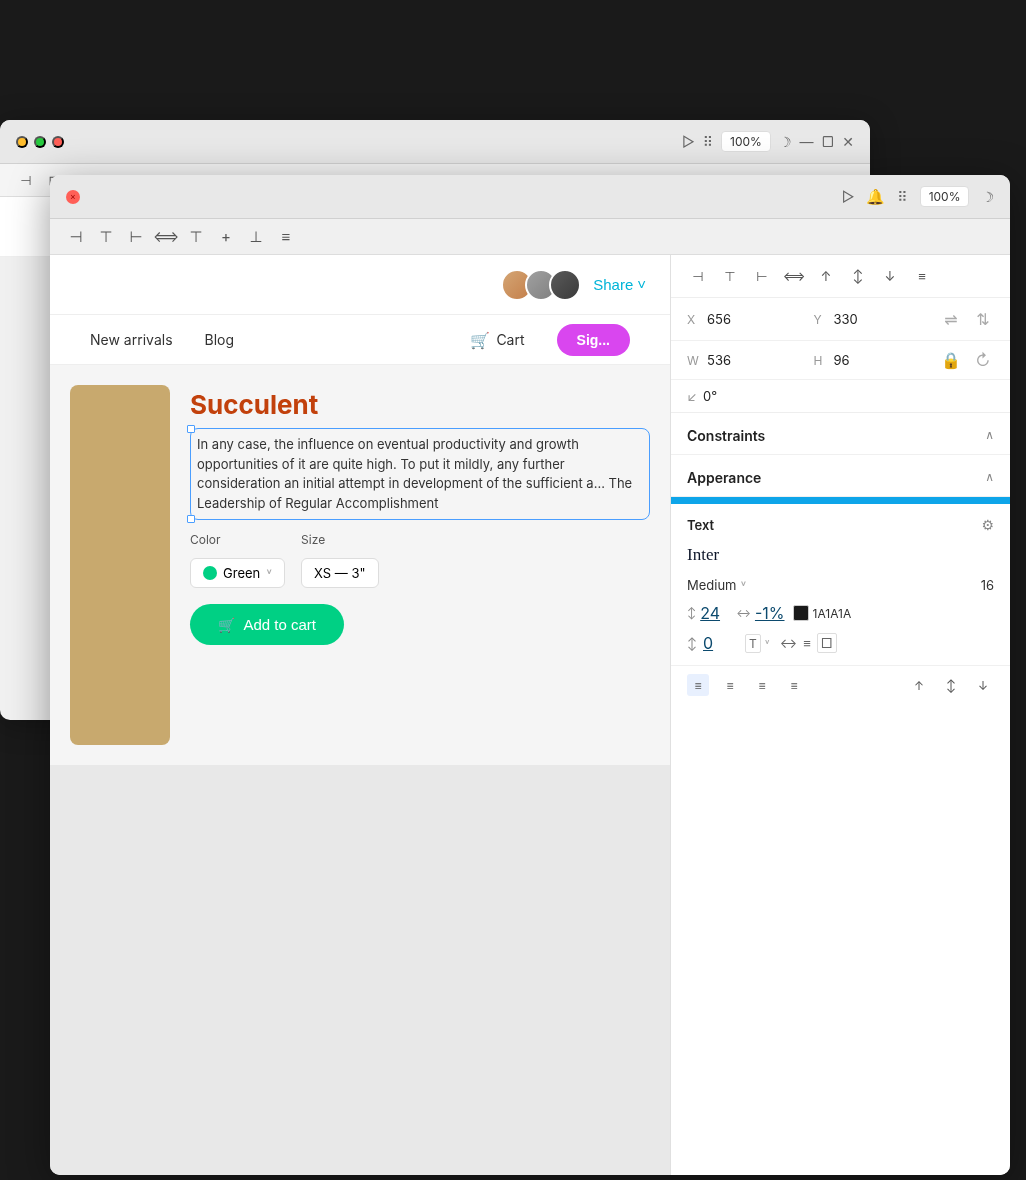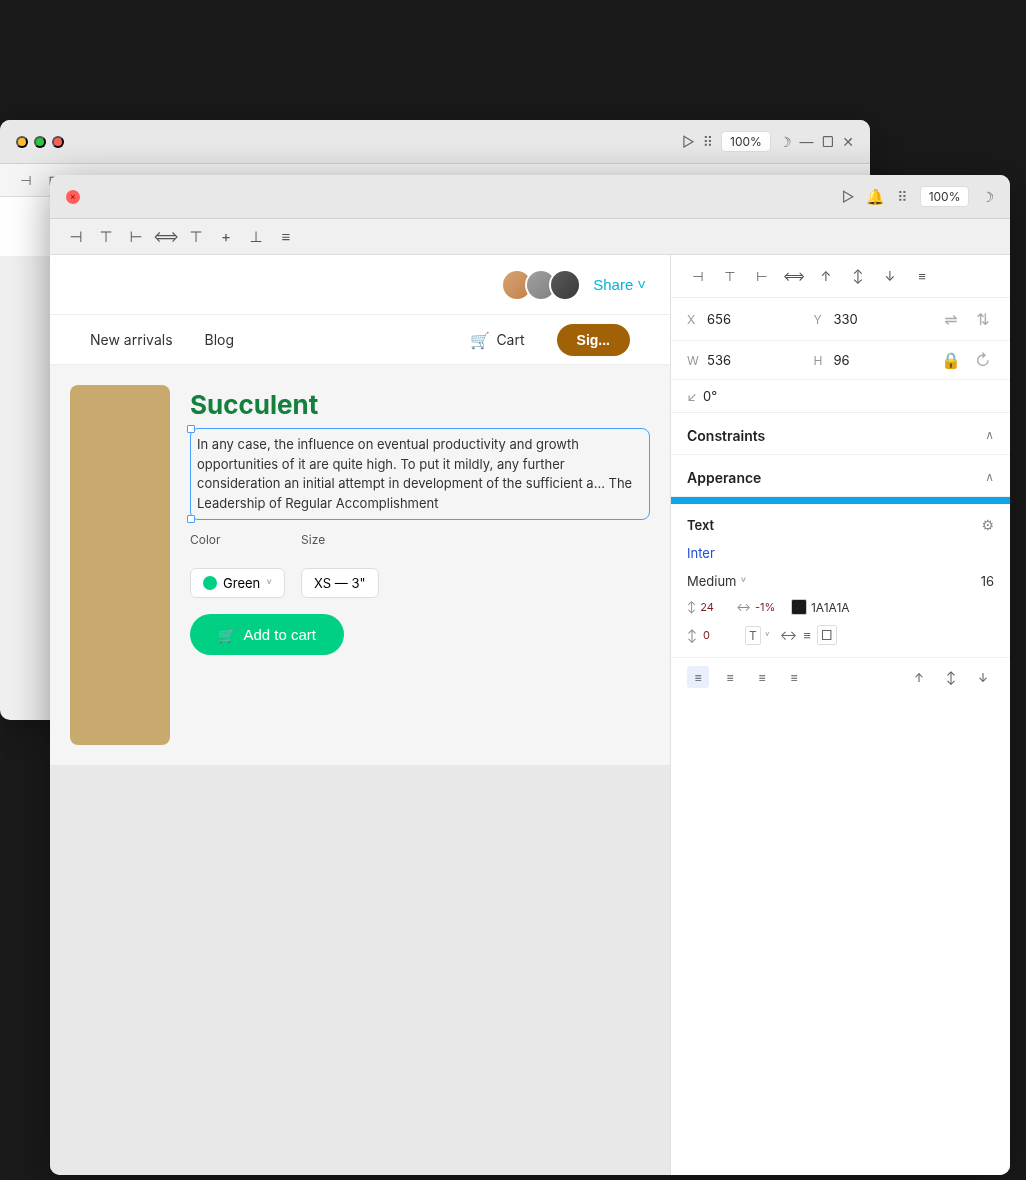--- a/index.html
+++ b/index.html
@@ -175,21 +175,21 @@
       font-size: 14px;
       color: #333;
       cursor: pointer;
     }
     .nav-cart {
       margin-left: auto;
       display: flex; align-items: center; gap: 6px;
       font-size: 14px; color: #333;
     }
     .nav-signup {
-      background: #a16207;
+      background: #d946ef;
       color: #fff;
       border: none;
       border-radius: 24px;
       padding: 8px 20px;
       font-size: 14px;
       font-weight: 600;
       cursor: pointer;
     }
 
     
@@ -206,21 +206,21 @@
       border-radius: 8px;
       flex-shrink: 0;
     }
     .product-info {
       flex: 1;
       padding-top: 4px;
     }
     .product-title {
       font-size: 26px;
       font-weight: 700;
-      color: #15803d;
+      color: #c2410c;
       margin-bottom: 8px;
     }
     .product-description {
       font-size: 13px;
       color: #333;
       line-height: 1.5;
       border: 1.5px solid #4a9eff;
       padding: 6px;
       border-radius: 8px;
       margin-bottom: 12px;
@@ -243,21 +243,21 @@
     }
     .product-options {
       display: flex;
       gap: 16px;
       margin-bottom: 16px;
     }
     .option-group label {
       display: block;
       font-size: 12px;
       color: #555;
-      margin-bottom: 21px;
+      margin-bottom: 11px;
     }
     .option-select {
       border: 1px solid #ddd;
       border-radius: 6px;
       padding: 6px 12px;
       font-size: 13px;
       background: #fff;
       cursor: pointer;
       display: flex; align-items: center; gap: 6px;
     }
@@ -475,22 +475,23 @@
       font-weight: 600;
       color: #222;
     }
     .text-settings-icon {
       font-size: 14px;
       color: #888;
       cursor: pointer;
     }
     .font-family-row {
       padding: 4px 16px 8px 16px;
-      font-size: 13px;
-      color: #1d4ed8;
+      font-size: 17px;
+      color: #0f172a;
+      font-family: Liberation Serif, serif;
     }
     .font-size-row {
       display: flex;
       align-items: center;
       justify-content: space-between;
       padding: 4px 16px;
     }
     .font-weight-select {
       font-size: 13px;
       color: #333;
@@ -512,23 +513,24 @@
     .metric-group {
       display: flex;
       align-items: center;
       gap: 4px;
     }
     .metric-icon {
       font-size: 11px;
       color: #888;
     }
     .metric-value {
-      font-size: 11px;
-      color: #7f1d1d;
+      font-size: 16px;
+      color: #0c4a6e;
       min-width: 28px;
+      text-decoration: underline;
     }
     .color-swatch {
       width: 16px; height: 16px;
       background: #1a1a1a;
       border-radius: 2px;
       border: 1px solid #ccc;
     }
     .color-hex {
       font-size: 12px;
       color: #333;

